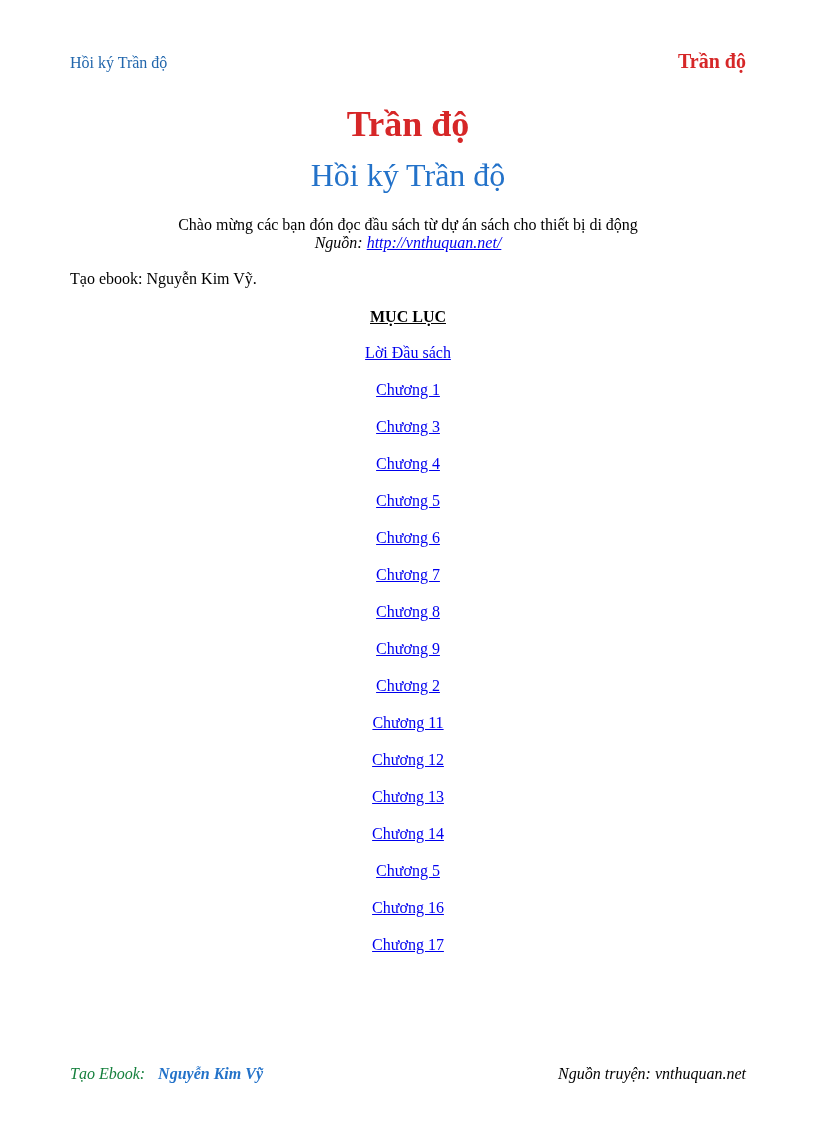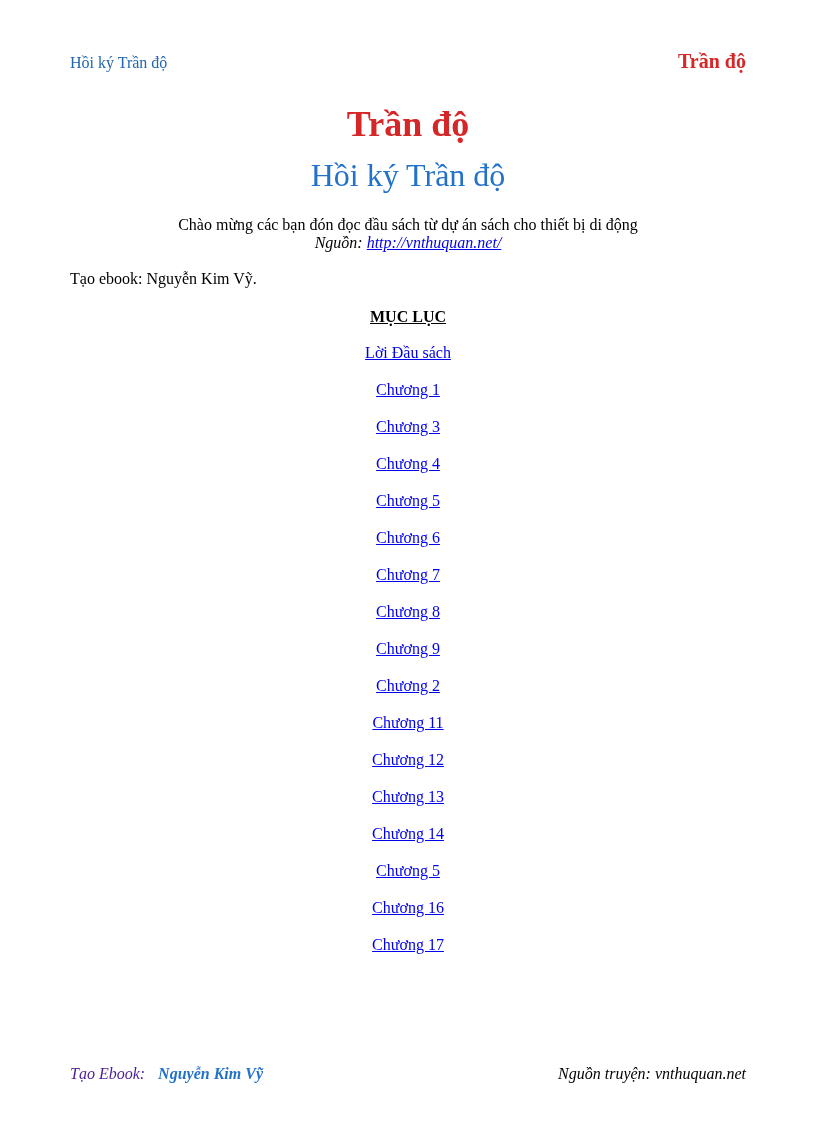--- a/index.html
+++ b/index.html
@@ -89,21 +89,21 @@
       position: absolute;
       bottom: 40px;
       left: 70px;
       right: 70px;
       display: flex;
       justify-content: space-between;
       font-style: italic;
       font-size: 16px;
     }
     .footer-left-label {
-      color: #4c1d95;
+      color: #15803d;
     }
     .footer-left-name {
       color: #2372c9;
       font-weight: bold;
       margin-left: 9px;
     }
     .footer-right-label {
       color: #000000;
     }
     .footer-right-site {

